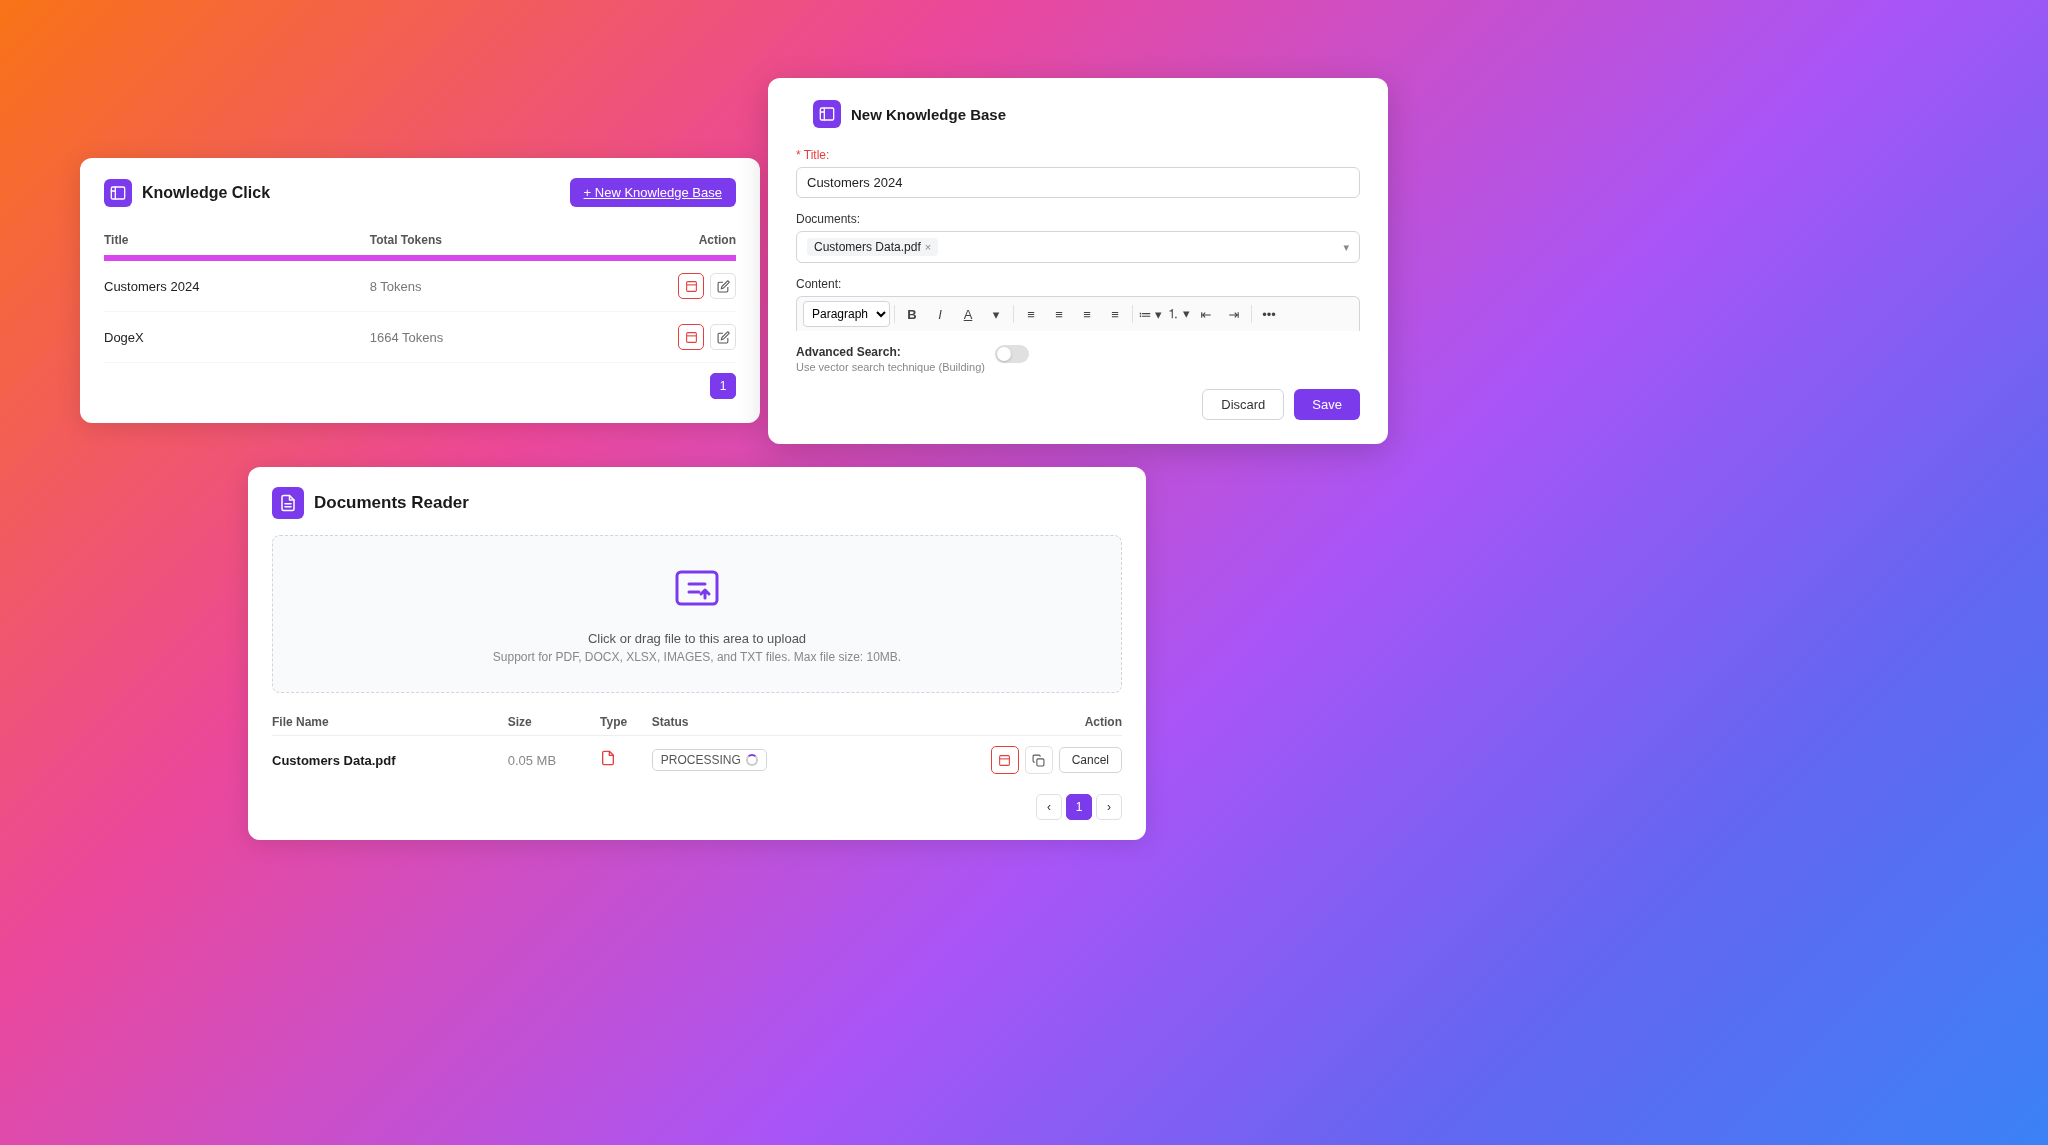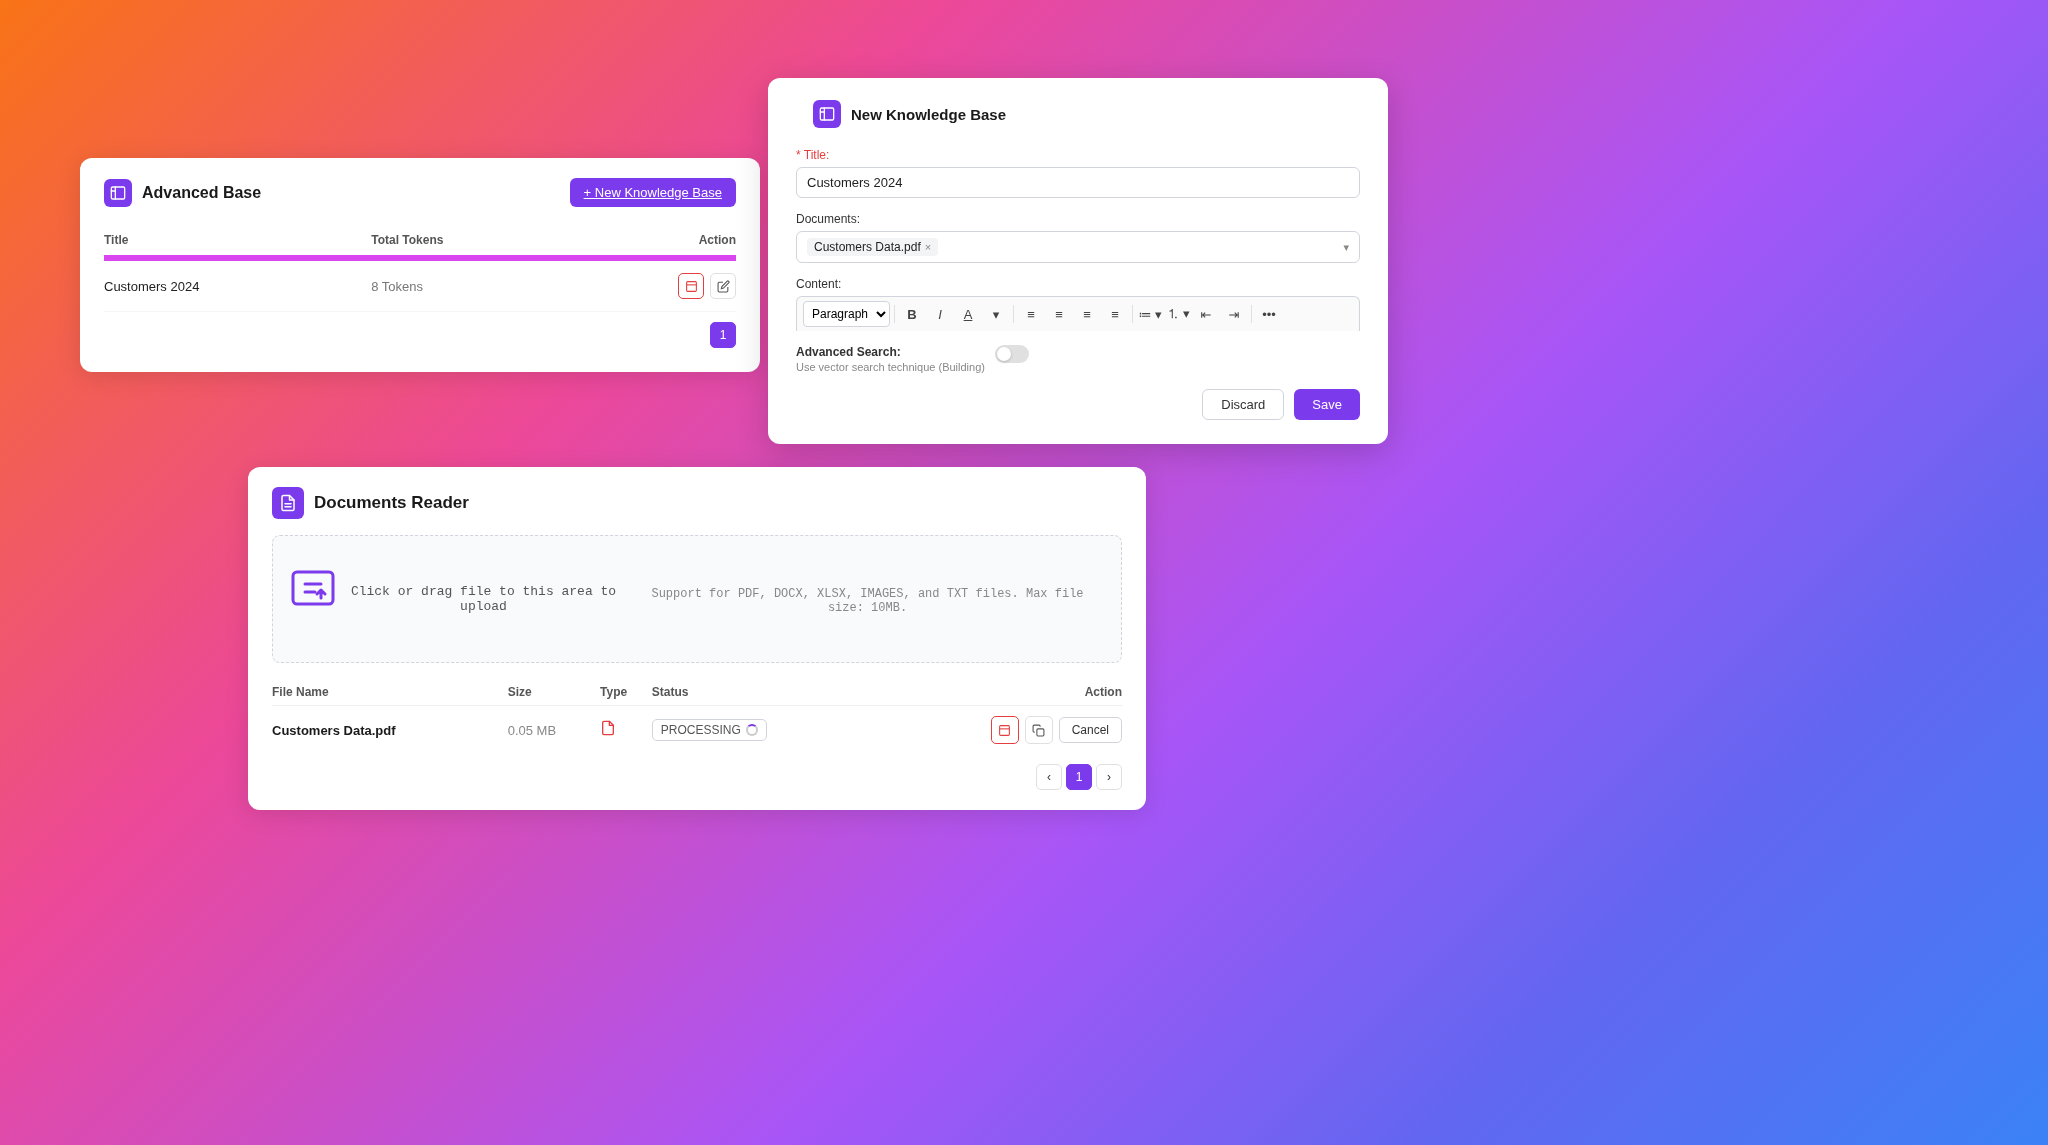--- a/index.html
+++ b/index.html
@@ -331,27 +331,26 @@
       font-size: 17px;
       font-weight: 600;
       color: #1a1a1a;
     }
 
     .upload-area {
       border: 1.5px dashed #d1d5db;
       border-radius: 8px;
       background: #f9fafb;
       display: flex;
-      flex-direction: row;
+      flex-direction: column;
       align-items: center;
       justify-content: center;
       padding: 28px 16px;
       margin-bottom: 16px;
       cursor: pointer;
-      font-family: Liberation Mono, monospace;
     }
     .upload-icon-wrap {
       font-size: 40px;
       color: #7c3aed;
       margin-bottom: 10px;
     }
     .upload-main-text {
       font-size: 13px;
       color: #555;
       text-align: center;
@@ -441,35 +440,55 @@
 
 <div class="kb-panel">
   <div class="panel-header">
     <div class="panel-icon">
       <svg width="16" height="16" viewBox="0 0 24 24" fill="none" stroke="white" stroke-width="2" stroke-linecap="round" stroke-linejoin="round">
         <rect x="2" y="3" width="20" height="18" rx="2"></rect>
         <line x1="8" y1="3" x2="8" y2="21"></line>
         <line x1="2" y1="9" x2="8" y2="9"></line>
       </svg>
     </div>
-    <span class="panel-title">Advanced Base</span>
+    <span class="panel-title">Knowledge Click</span>
     <button class="new-kb-btn">+ New Knowledge Base</button>
   </div>
   <table class="kb-table">
     <thead>
       <tr>
         <th>Title</th>
         <th>Total Tokens</th>
         <th>Action</th>
       </tr>
     </thead>
     <tbody id="kb-tbody">
         <tr>
     <td>Customers 2024</td>
     <td>8 Tokens</td>
+    <td>
+      <div class="action-btns">
+        <button class="action-btn" style="color:#e53e3e;border-color:#e53e3e;">
+          <svg width="13" height="13" viewBox="0 0 24 24" fill="none" stroke="currentColor" stroke-width="2">
+                  <rect x="3" y="3" width="18" height="18" rx="2"></rect>
+                  <line x1="3" y1="9" x2="21" y2="9"></line>
+                </svg>
+        </button>
+        <button class="action-btn">
+          <svg width="13" height="13" viewBox="0 0 24 24" fill="none" stroke="currentColor" stroke-width="2">
+                  <path d="M11 4H4a2 2 0 0 0-2 2v14a2 2 0 0 0 2 2h14a2 2 0 0 0 2-2v-7"></path>
+                  <path d="M18.5 2.5a2.121 2.121 0 0 1 3 3L12 15l-4 1 1-4 9.5-9.5z"></path>
+                </svg>
+        </button>
+      </div>
+    </td>
+  </tr>
+        <tr>
+    <td>DogeX</td>
+    <td>1664 Tokens</td>
     <td>
       <div class="action-btns">
         <button class="action-btn" style="color:#e53e3e;border-color:#e53e3e;">
           <svg width="13" height="13" viewBox="0 0 24 24" fill="none" stroke="currentColor" stroke-width="2">
                   <rect x="3" y="3" width="18" height="18" rx="2"></rect>
                   <line x1="3" y1="9" x2="21" y2="9"></line>
                 </svg>
         </button>
         <button class="action-btn">
           <svg width="13" height="13" viewBox="0 0 24 24" fill="none" stroke="currentColor" stroke-width="2">

